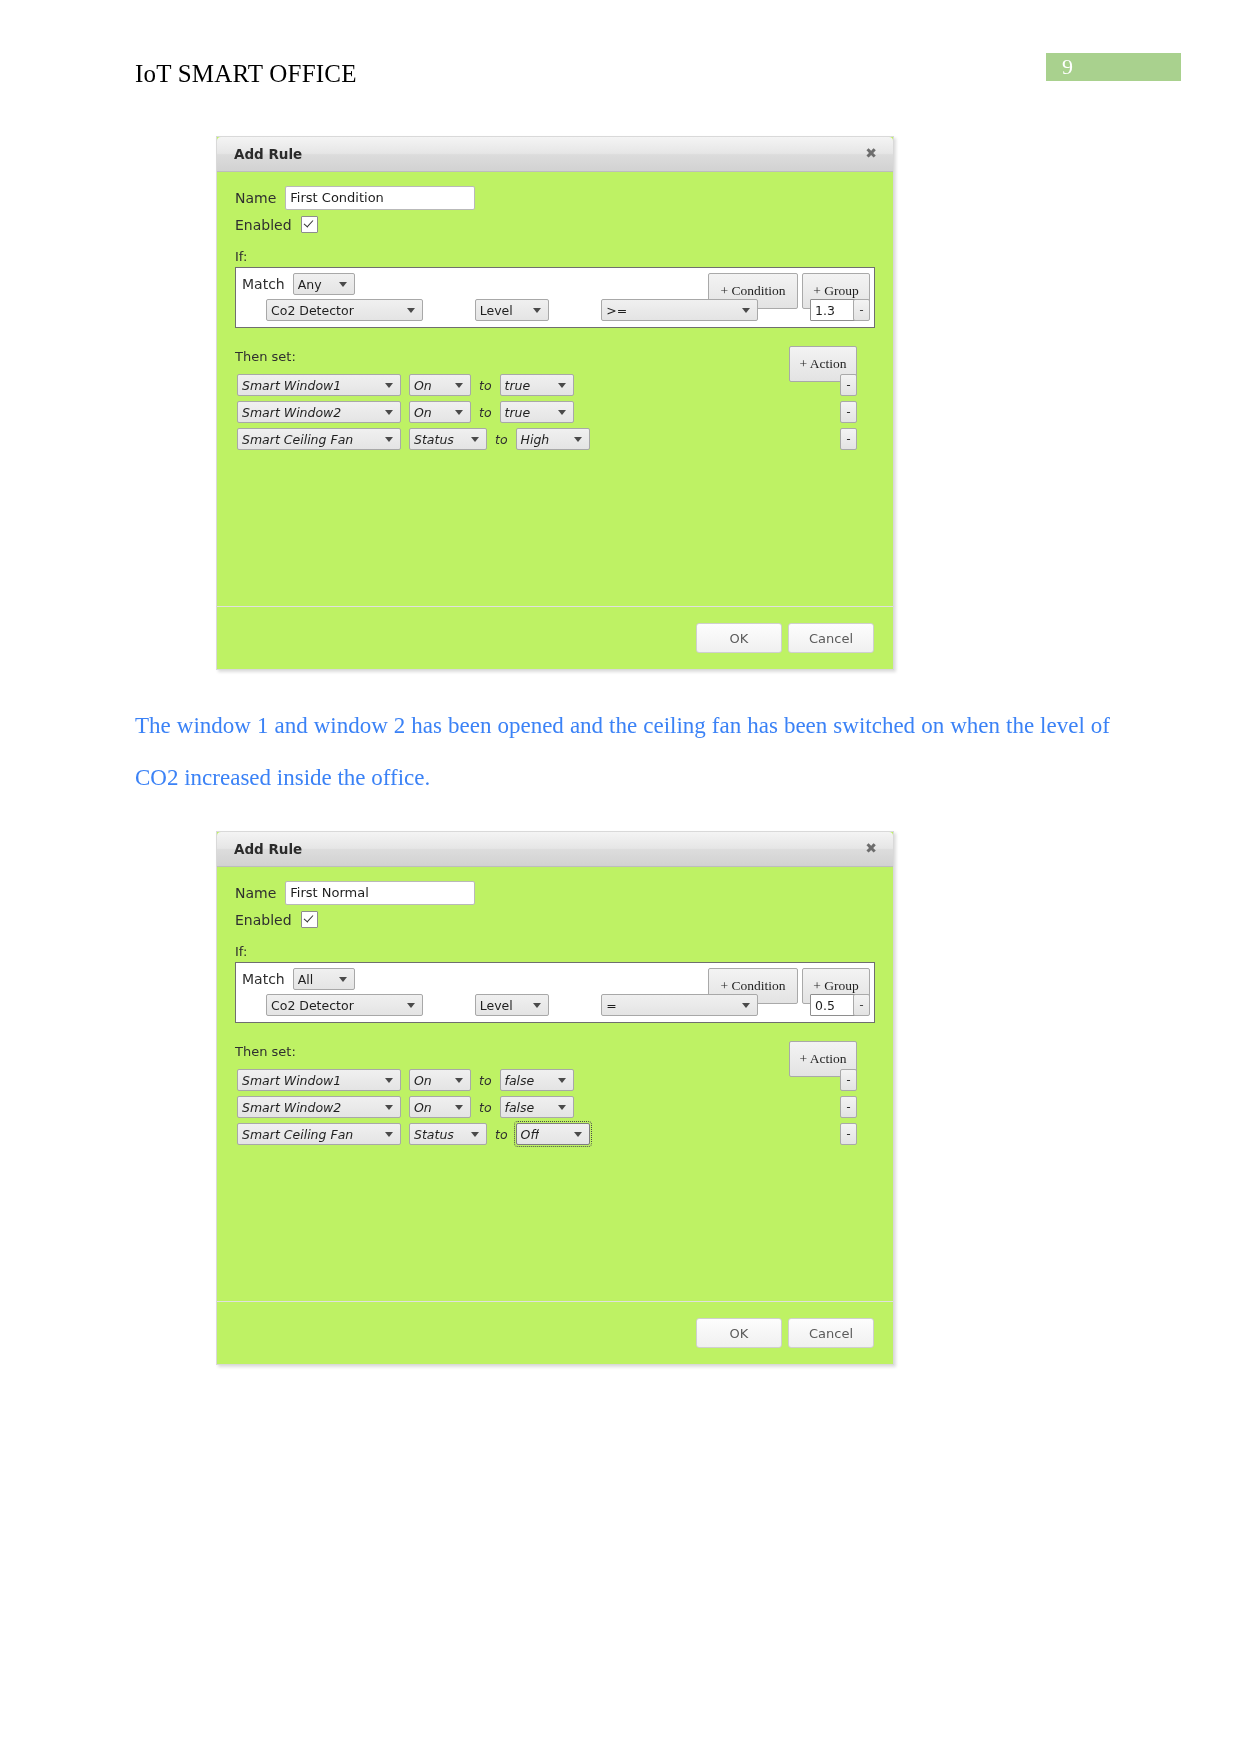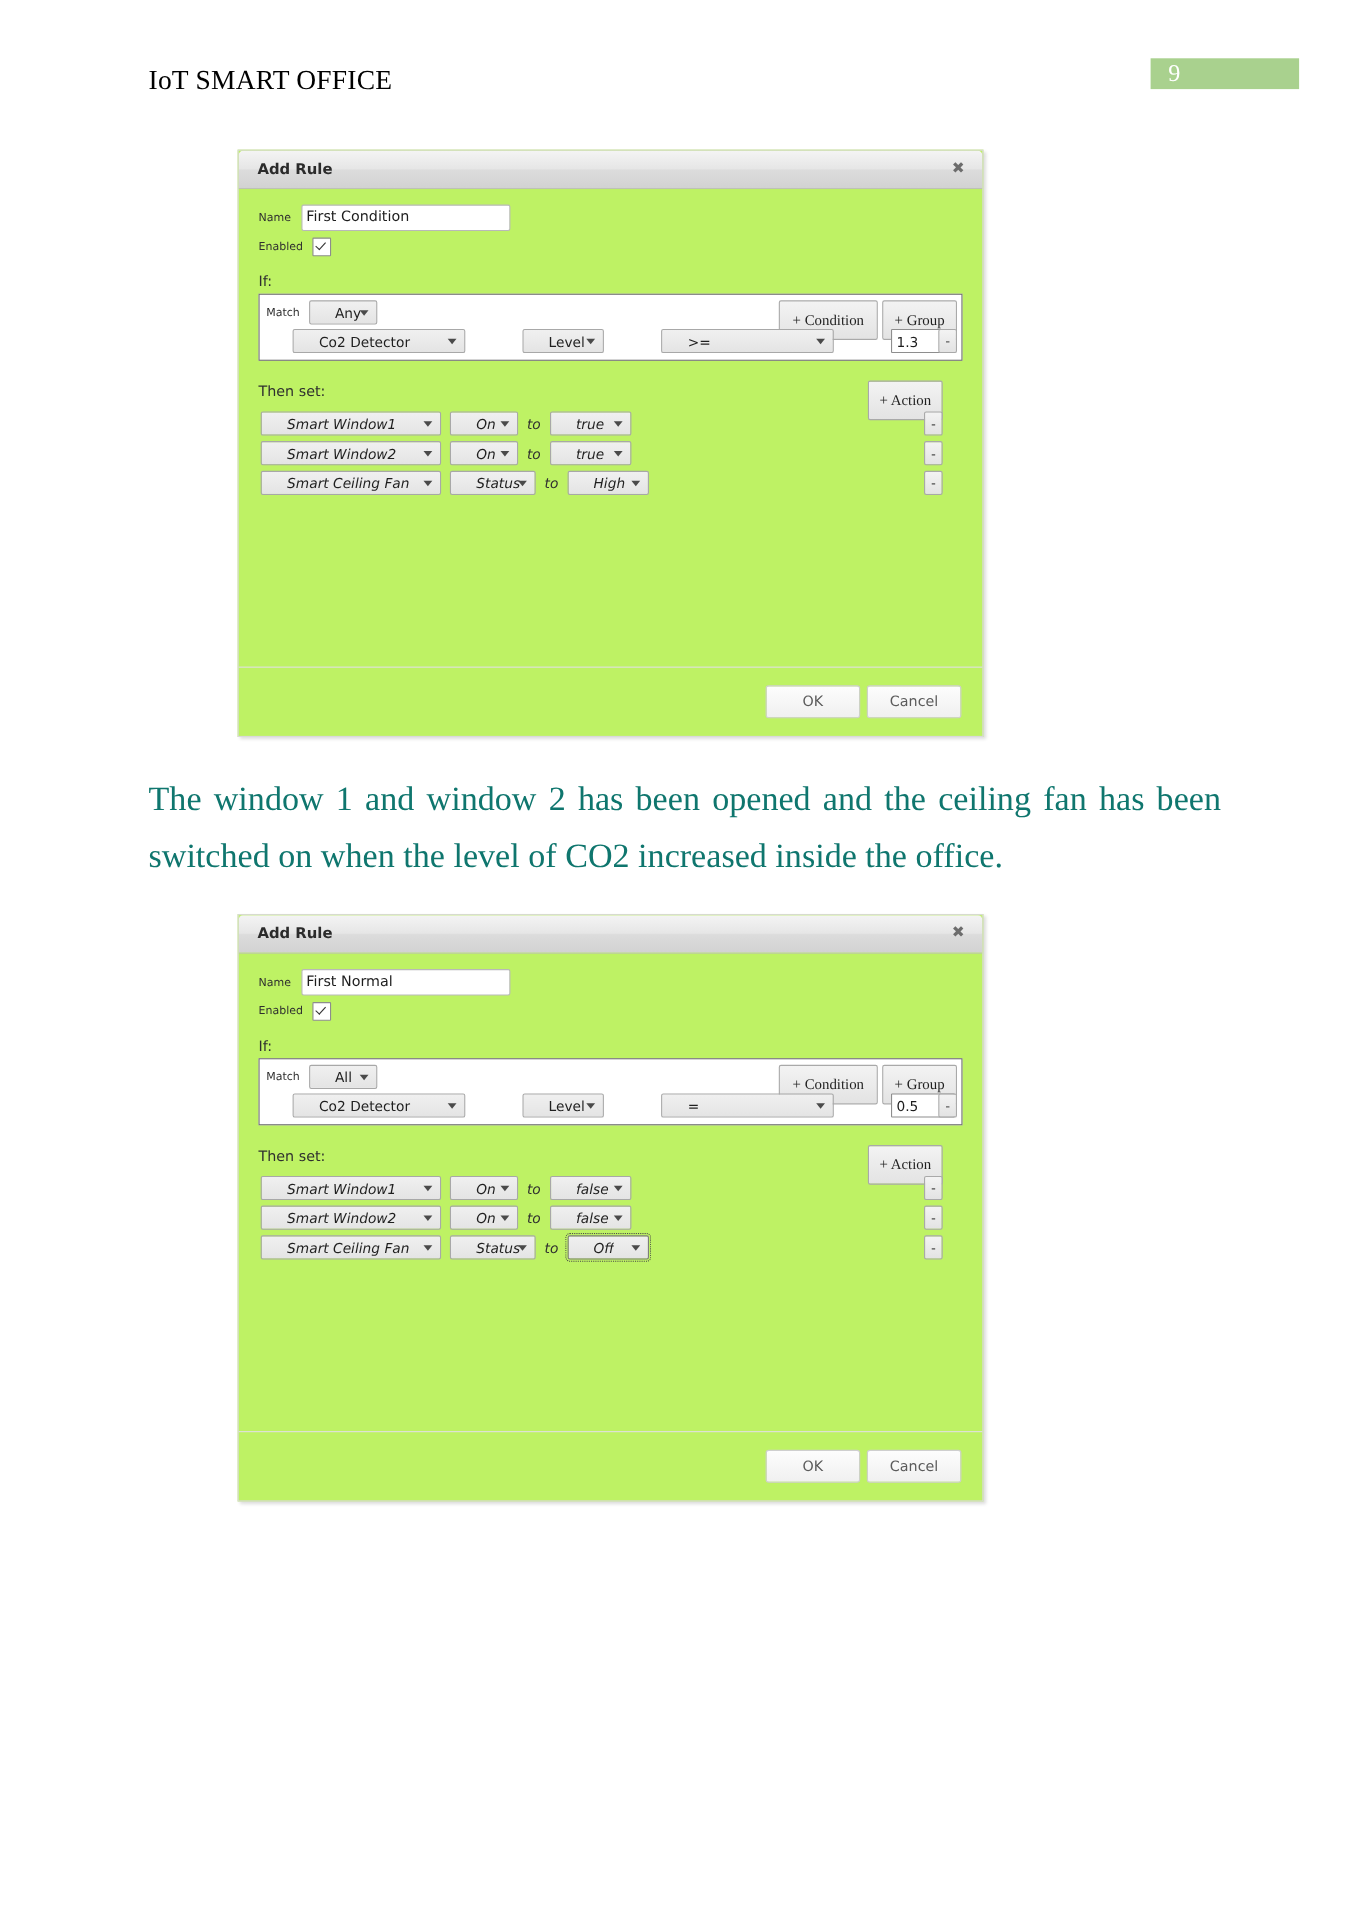--- a/index.html
+++ b/index.html
@@ -91,21 +91,21 @@
     position: relative;
     padding: 14px 18px 0 18px;
   }
 
   .form-row {
     display: flex;
     align-items: center;
     margin-bottom: 6px;
   }
   .lbl {
-    font-size: 10px;
+    font-size: 14px;
     color: #2f2f2f;
     font-family: "DejaVu Sans", sans-serif;
   }
   .name-input {
     margin-left: 9px;
     width: 180px;
     height: 20px;
     border: 1px solid #b9b9b9;
     background: #ffffff;
     border-radius: 2px;
@@ -172,21 +172,21 @@
     border: 1px solid #a8a8a8;
     border-radius: 2px;
     font-size: 12.5px;
     color: #1f1f1f;
     display: flex;
     align-items: center;
     font-family: "DejaVu Sans", sans-serif;
     box-sizing: border-box;
   }
   .sel .sel-text {
-    padding-left: 23px;
+    padding-left: 4px;
     white-space: nowrap;
     overflow: hidden;
   }
   .sel .arrow {
     position: absolute;
     right: 7px;
     top: 50%;
     margin-top: -2px;
     width: 0; height: 0;
     border-left: 4px solid transparent;
@@ -301,23 +301,23 @@
   }
   .btn-ok     { right: 111px; }
   .btn-cancel { right: 19px; }
 
   
   .para {
     position: absolute;
     left: 135px;
     width: 975px;
     font-family: "Liberation Serif", serif;
-    font-size: 31px;
+    font-size: 23px;
     line-height: 52px;
-    color: #0f766e;
+    color: #3b82f6;
     text-align: justify;
   }
 </style>
 </head>
 <body>
 
 <div class="page-header">
   <div class="doc-title">IoT SMART OFFICE</div>
   <div class="page-number-badge">
     <span>9</span>

